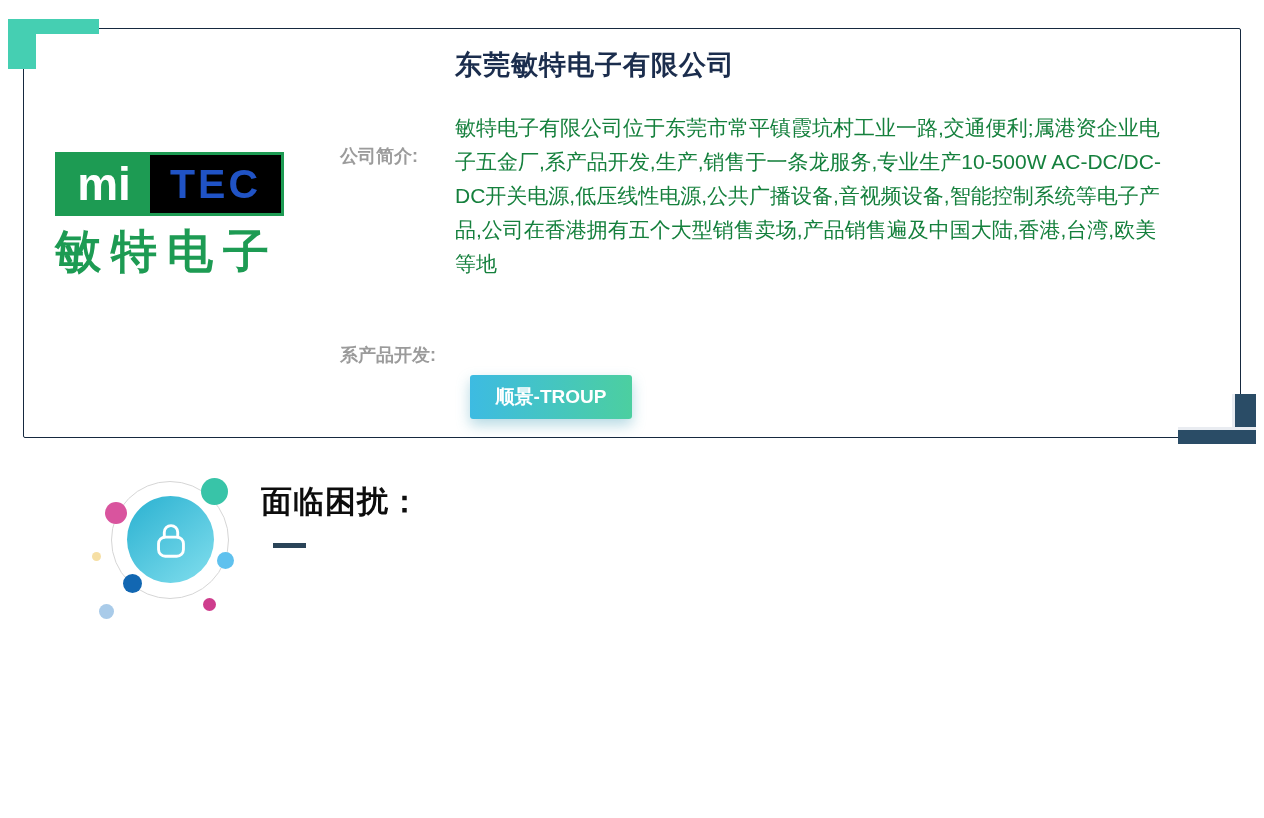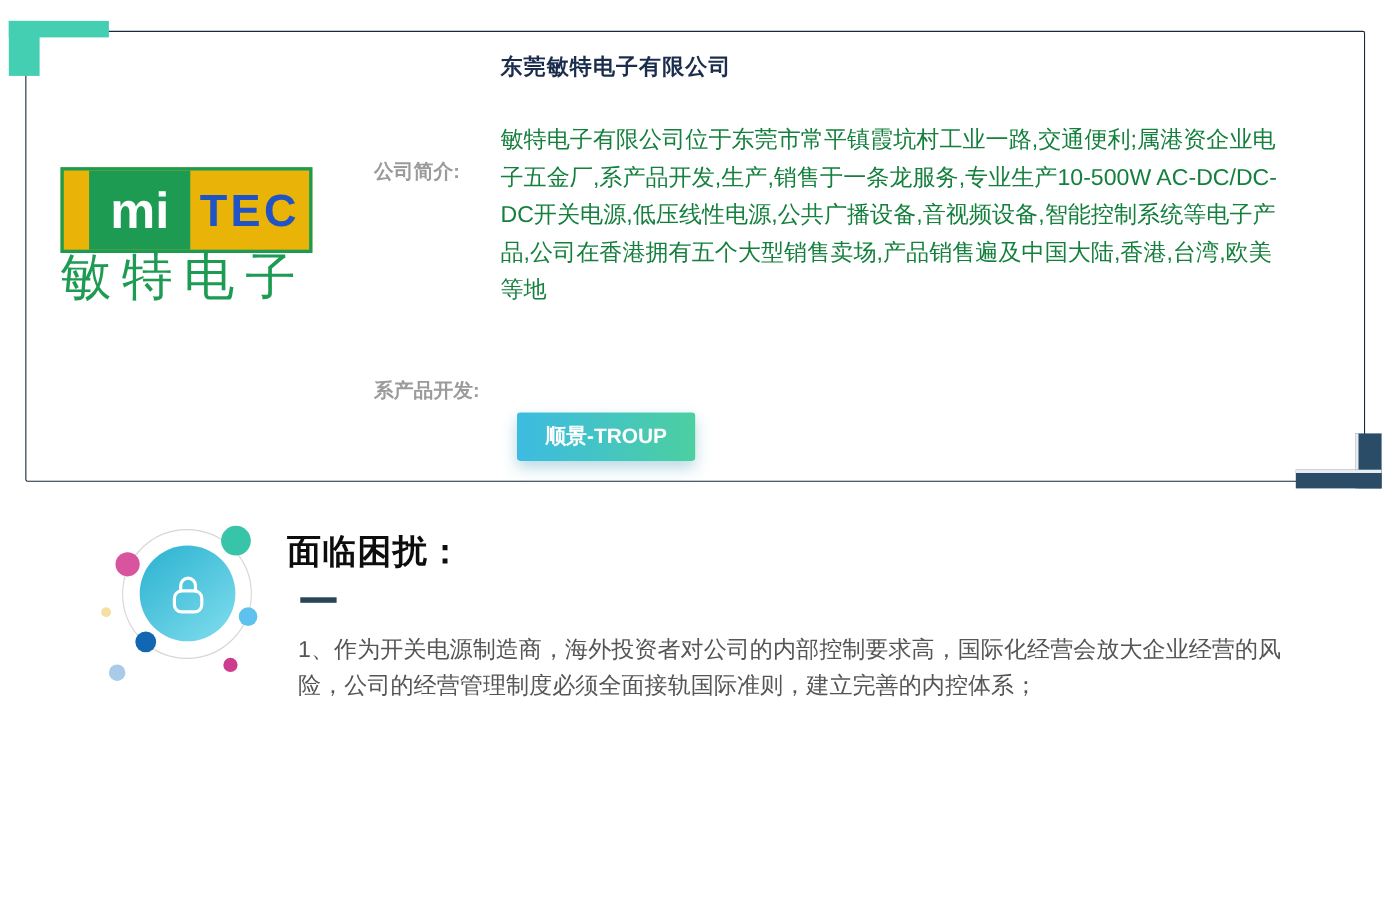--- a/index.html
+++ b/index.html
@@ -12,24 +12,24 @@
 
   
   .corner-teal-h{position:absolute;left:8px;top:19px;width:91px;height:15px;background:#45cfb2;}
   .corner-teal-v{position:absolute;left:8px;top:19px;width:28px;height:50px;background:#45cfb2;}
   .corner-navy-v{position:absolute;left:1232px;top:394px;width:24px;height:50px;background:#2a4c66;border-left:3px solid #e9ecf1;box-sizing:border-box;}
   .corner-navy-h{position:absolute;left:1178px;top:427px;width:78px;height:17px;background:#2a4c66;border-top:3px solid #e9ecf1;box-sizing:border-box;}
 
   .card-title{position:absolute;left:455px;top:57px;font-size:27px;font-weight:700;color:#1b2d4d;letter-spacing:1px;}
 
   
-  .logo-box{position:absolute;left:55px;top:152px;width:229px;height:78px;border:3px solid #1d9b53;box-sizing:border-box;display:flex;background:#eab308;padding-left:23px;}
+  .logo-box{position:absolute;left:55px;top:152px;width:229px;height:64px;border:3px solid #1d9b53;box-sizing:border-box;display:flex;background:#000000;}
   .logo-mi{width:92px;background:#1d9b53;color:#ffffff;font-size:46px;font-weight:700;display:flex;align-items:center;justify-content:center;line-height:1;}
   .logo-tec{flex:1;color:#2053c5;font-size:41px;font-weight:700;letter-spacing:3px;display:flex;align-items:center;justify-content:center;line-height:1;text-align:center;}
-  .logo-caption{position:absolute;left:55px;top:224px;font-size:46px;color:#1d9b53;letter-spacing:10px;white-space:nowrap;line-height:1.2;}
+  .logo-caption{position:absolute;left:55px;top:224px;font-size:46px;color:#1d9b53;letter-spacing:10px;white-space:nowrap;line-height:1.2;font-weight:bold;}
 
   .field-label{position:absolute;left:340px;font-size:18px;font-weight:700;color:#9b9b9b;}
   .label-profile{top:144px;}
   .label-product{top:343px;}
 
   .profile-text{position:absolute;left:455px;top:111px;width:714px;font-size:21px;line-height:34px;color:#15803d;}
 
   .product-btn{position:absolute;left:470px;top:332px;width:162px;height:44px;border:none;border-radius:3px;
         background:linear-gradient(90deg,#3dbbe2 0%,#4ccfa0 100%);
         color:#ffffff;font-size:19px;font-weight:700;font-family:inherit;cursor:pointer;
@@ -54,21 +54,21 @@
   .heading-dash{position:absolute;left:273px;top:543px;width:33px;height:5px;background:#2a4458;}
   .paragraphs{position:absolute;left:271px;top:574px;width:896px;font-size:21px;line-height:33px;color:#555555;}
   .paragraphs p{margin:0;}
 </style>
 </head>
 <body>
 
 <div class="page">
 
   <div class="card">
-    <h1 class="card-title" style="position:absolute;left:431px;top:18px;margin:0;font-size:20px;">东莞敏特电子有限公司</h1>
+    <h1 class="card-title" style="position:absolute;left:431px;top:18px;margin:0;font-size:27px;">东莞敏特电子有限公司</h1>
   </div>
 
   <div class="logo-box">
     <span class="logo-mi">mi</span>
     <span class="logo-tec">TEC</span>
   </div>
   <div class="logo-caption">敏特电子</div>
 
   <div class="field-label label-profile">公司简介:</div>
   <div class="profile-text">敏特电子有限公司位于东莞市常平镇霞坑村工业一路,交通便利;属港资企业电子五金厂,系产品开发,生产,销售于一条龙服务,专业生产10-500W AC-DC/DC-DC开关电源,低压线性电源,公共广播设备,音视频设备,智能控制系统等电子产品,公司在香港拥有五个大型销售卖场,产品销售遍及中国大陆,香港,台湾,欧美等地</div>
@@ -99,16 +99,15 @@
     <div class="dot dot-navy"></div>
     <div class="dot dot-pink-sm"></div>
     <div class="dot dot-pale"></div>
     <div class="dot dot-cream"></div>
   </div>
 
   <h2 class="section-heading" style="margin:0;">面临困扰：</h2>
   <div class="heading-dash"></div>
 
   <div class="paragraphs">
-    <p>1、作为开关电源制造商，海外投资者对公司的内部控制要求高，国际化经营会放大企业经营的风险，公司的经营管理制度必须全面接轨国际准则，建立完善的内控体系；</p>
   </div>
 
 </div>
 
 </body></html>

